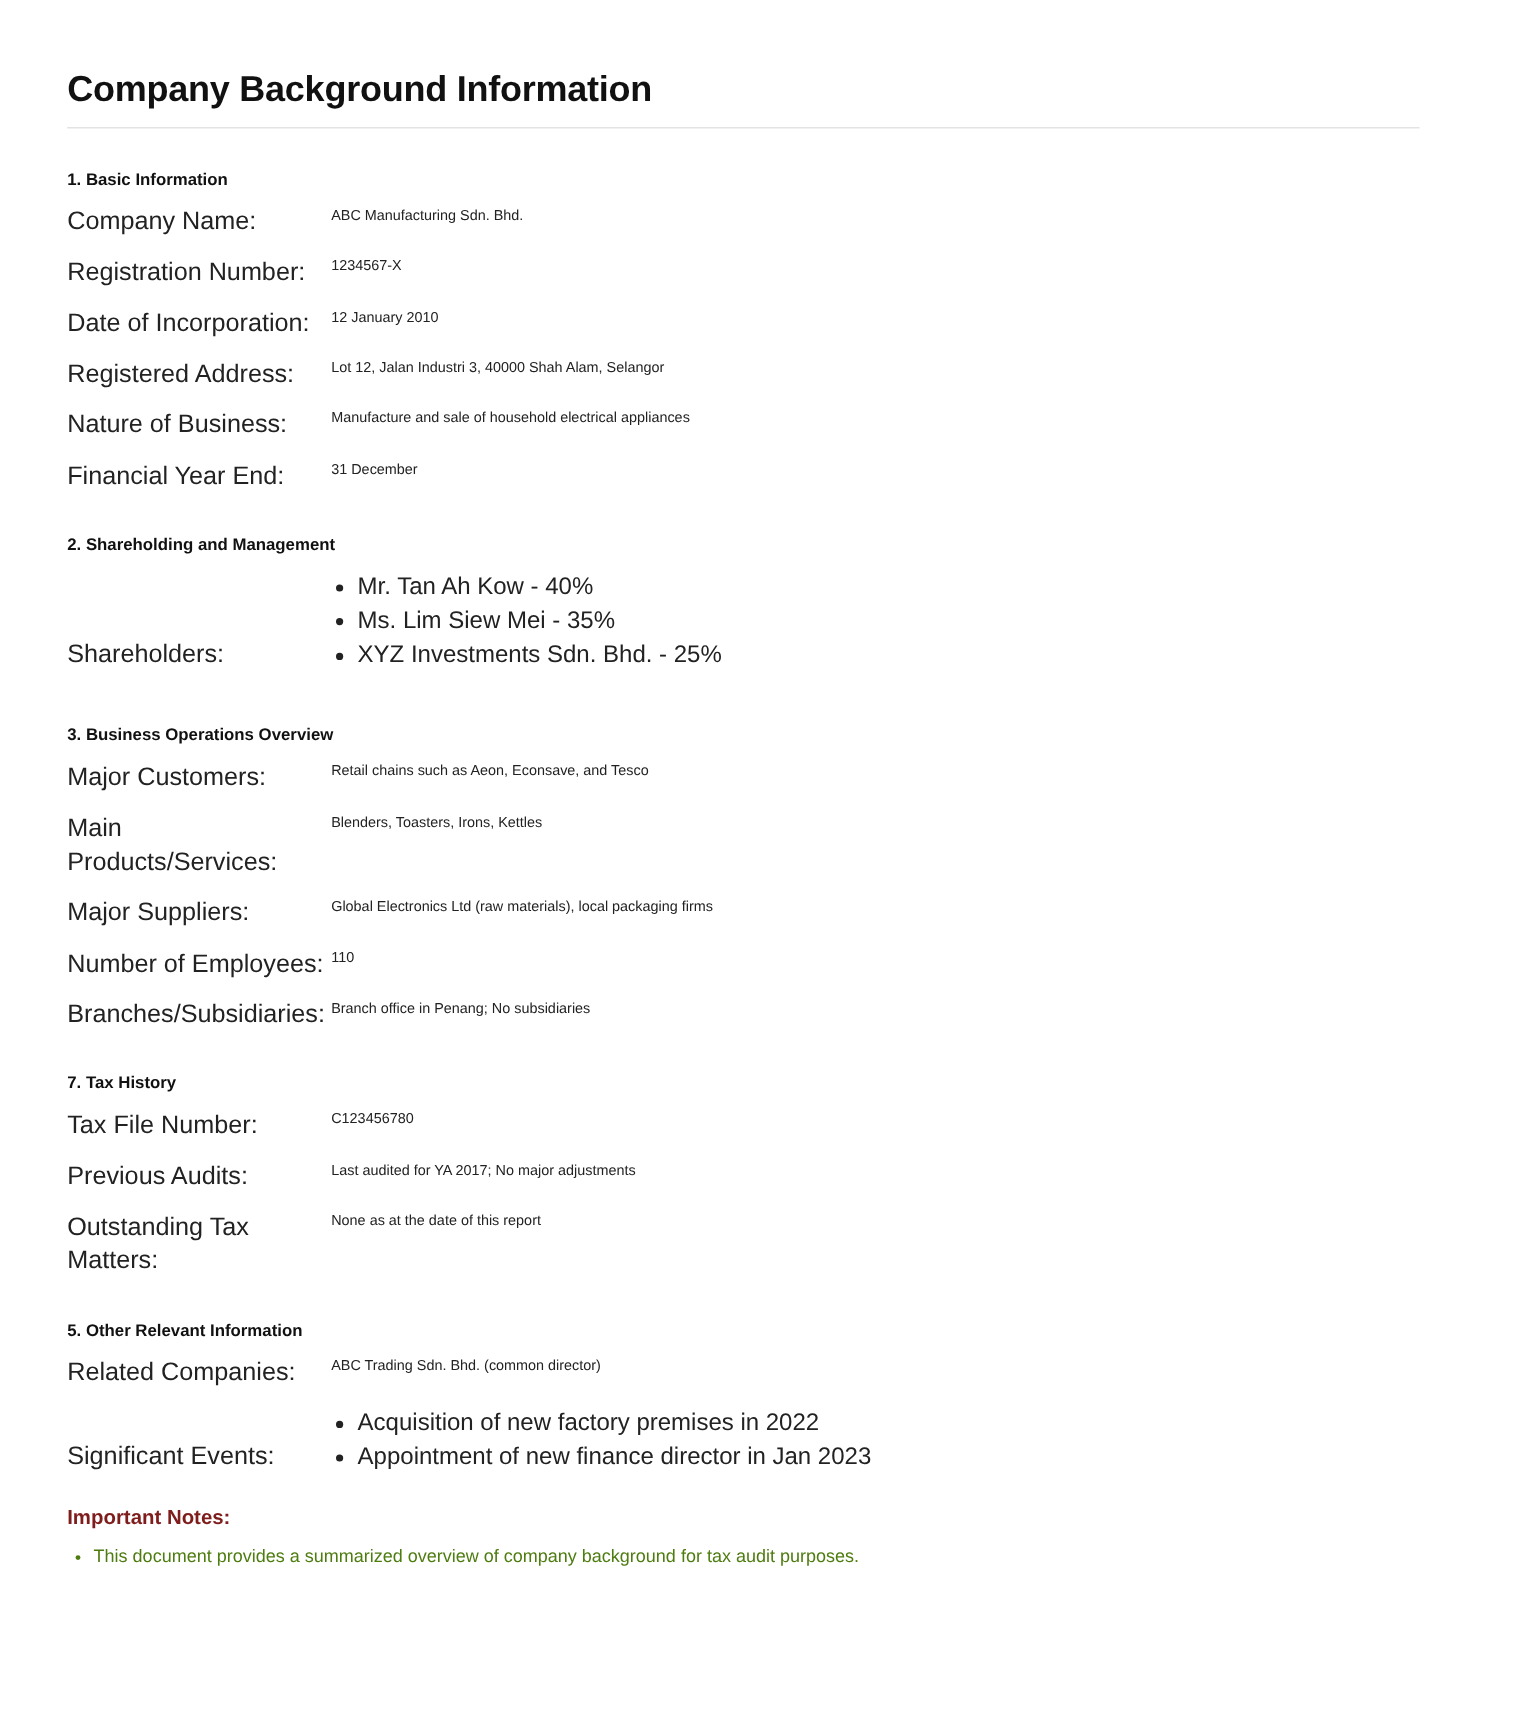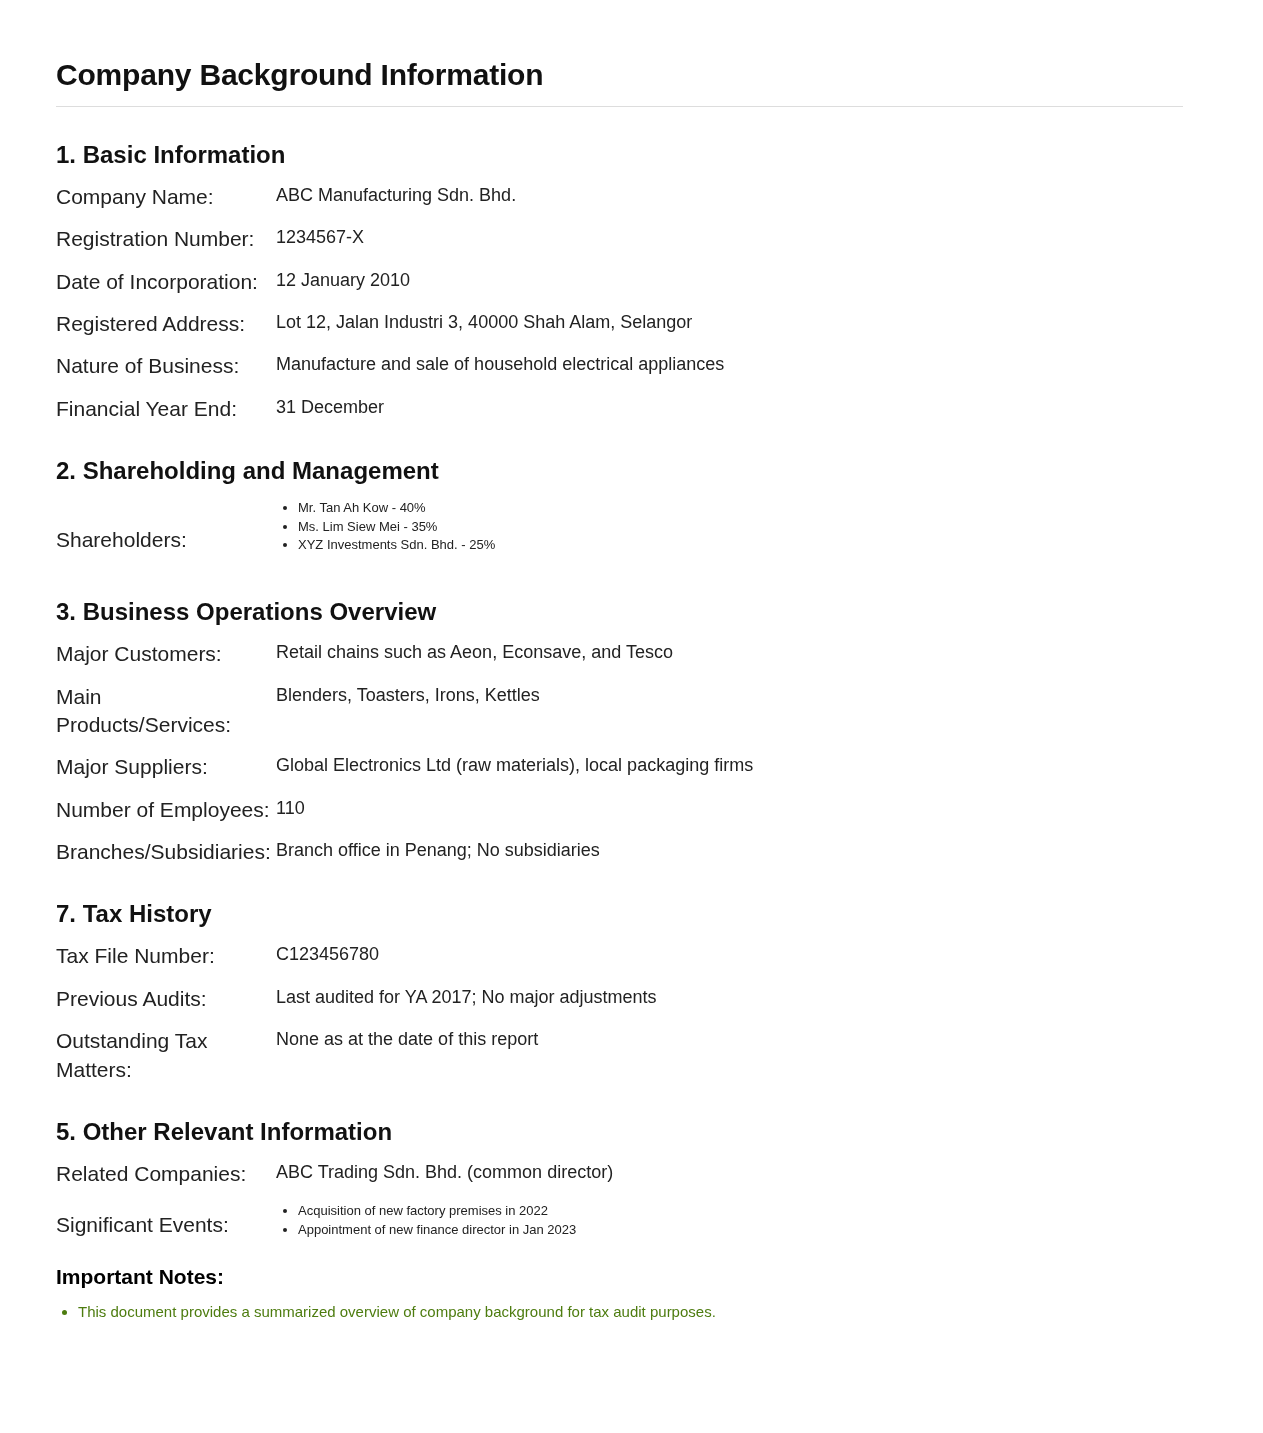--- a/index.html
+++ b/index.html
@@ -27,70 +27,70 @@
   }
   .title-rule {
     border: 0;
     border-top: 1px solid #dddddd;
     margin: 0 0 34px 0;
   }
   .section {
     margin-bottom: 26px;
   }
   .section-title {
-    font-size: 24px;
+    font-size: 14px;
     font-weight: bold;
     color: #111111;
     margin: 0 0 14px 0;
   }
   .section-gap-lg {
     margin-bottom: 44px;
   }
   .field-row {
     display: flex;
     align-items: flex-start;
     margin-bottom: 14px;
   }
   .field-label {
     width: 220px;
     min-width: 220px;
     font-size: 21px;
     line-height: 1.35;
     color: #222222;
   }
   .field-value {
-    font-size: 18px;
+    font-size: 12px;
     line-height: 1.35;
     color: #222222;
   }
   .bullet-block {
     margin: 0;
     padding-left: 22px;
     list-style: disc;
   }
   .bullet-block li {
-    font-size: 13px;
+    font-size: 20px;
     line-height: 1.42;
     color: #222222;
   }
   .field-row-list {
     display: flex;
     align-items: flex-end;
     margin-bottom: 26px;
   }
   .field-row-list .field-label {
     padding-top: 5px;
   }
   .list-cell {
     padding-top: 0;
   }
   .notes-heading {
-    font-size: 21px;
+    font-size: 17px;
     font-weight: bold;
-    color: #000000;
+    color: #7f1d1d;
     margin: 24px 0 12px 0;
   }
   .notes-list {
     margin: 0;
     padding-left: 22px;
     list-style: disc;
   }
   .notes-list li {
     font-size: 15px;
     line-height: 1.45;

